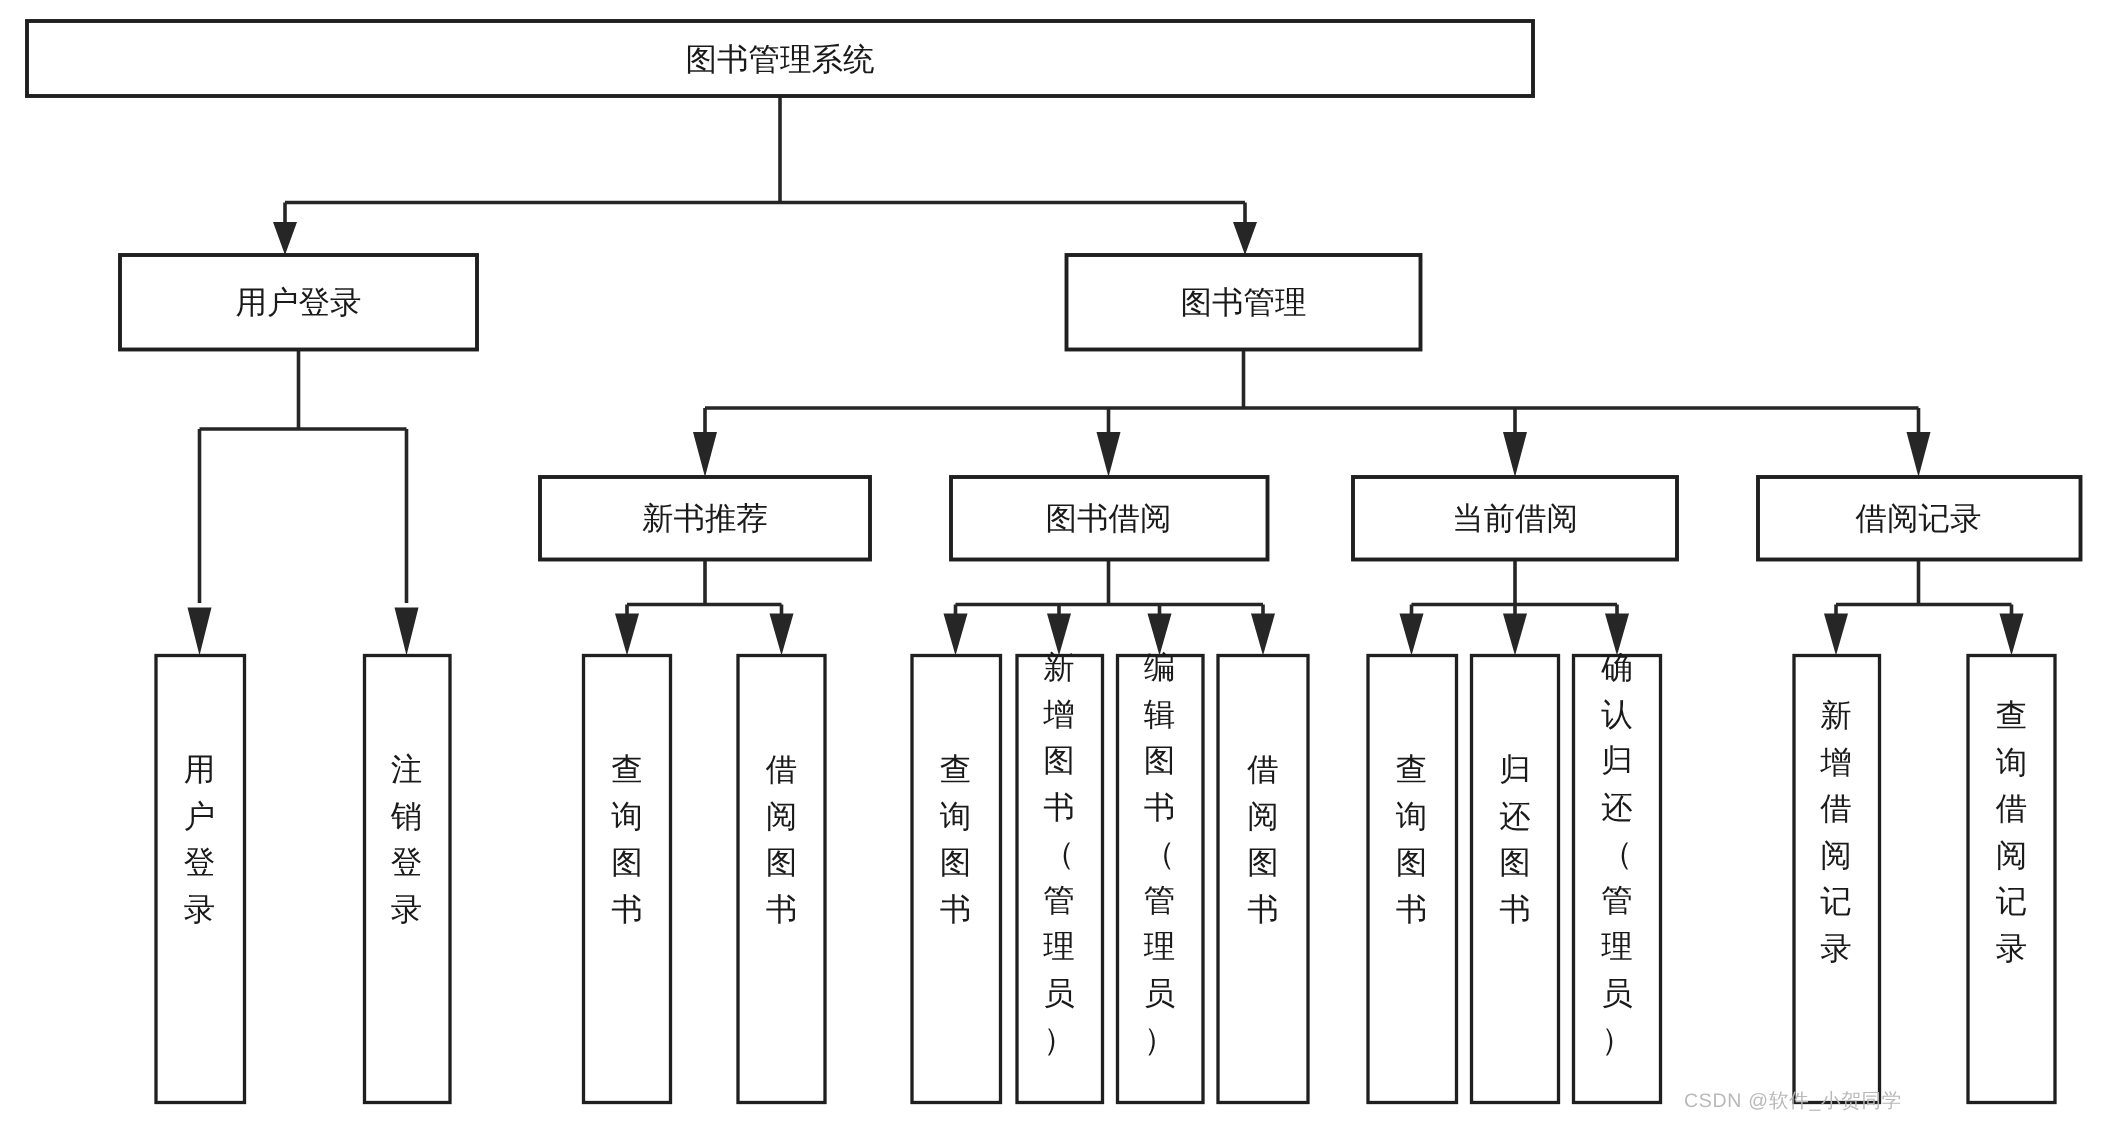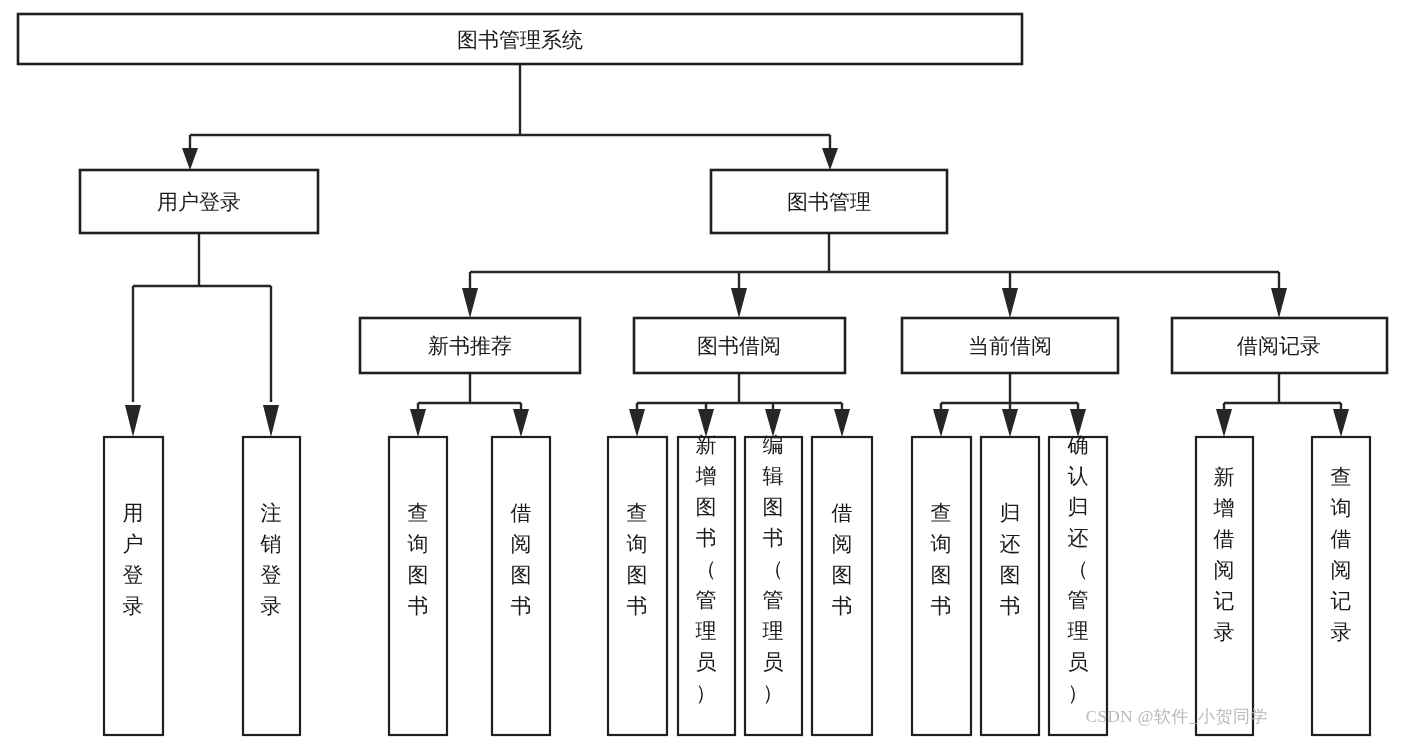--- a/index.html
+++ b/index.html
@@ -55,23 +55,23 @@
   .leaf-label {
     font-family: "DejaVu Sans", "Liberation Sans", sans-serif;
     font-size: 21px;
     fill: #1a1a1a;
     text-anchor: middle;
     white-space: pre;
   }
   .watermark {
     position: absolute;
     right: 8px;
-    bottom: 19px;
-    font-family: Liberation Serif, serif;
-    font-size: 17px;
+    bottom: 4px;
+    font-family: Liberation Sans, sans-serif;
+    font-size: 13px;
     color: #b9b9b9;
     letter-spacing: 0.5px;
     user-select: none;
     white-space: nowrap;
   }
 </style>
 </head>
 <body>
 
 <div id="diagram-root">

